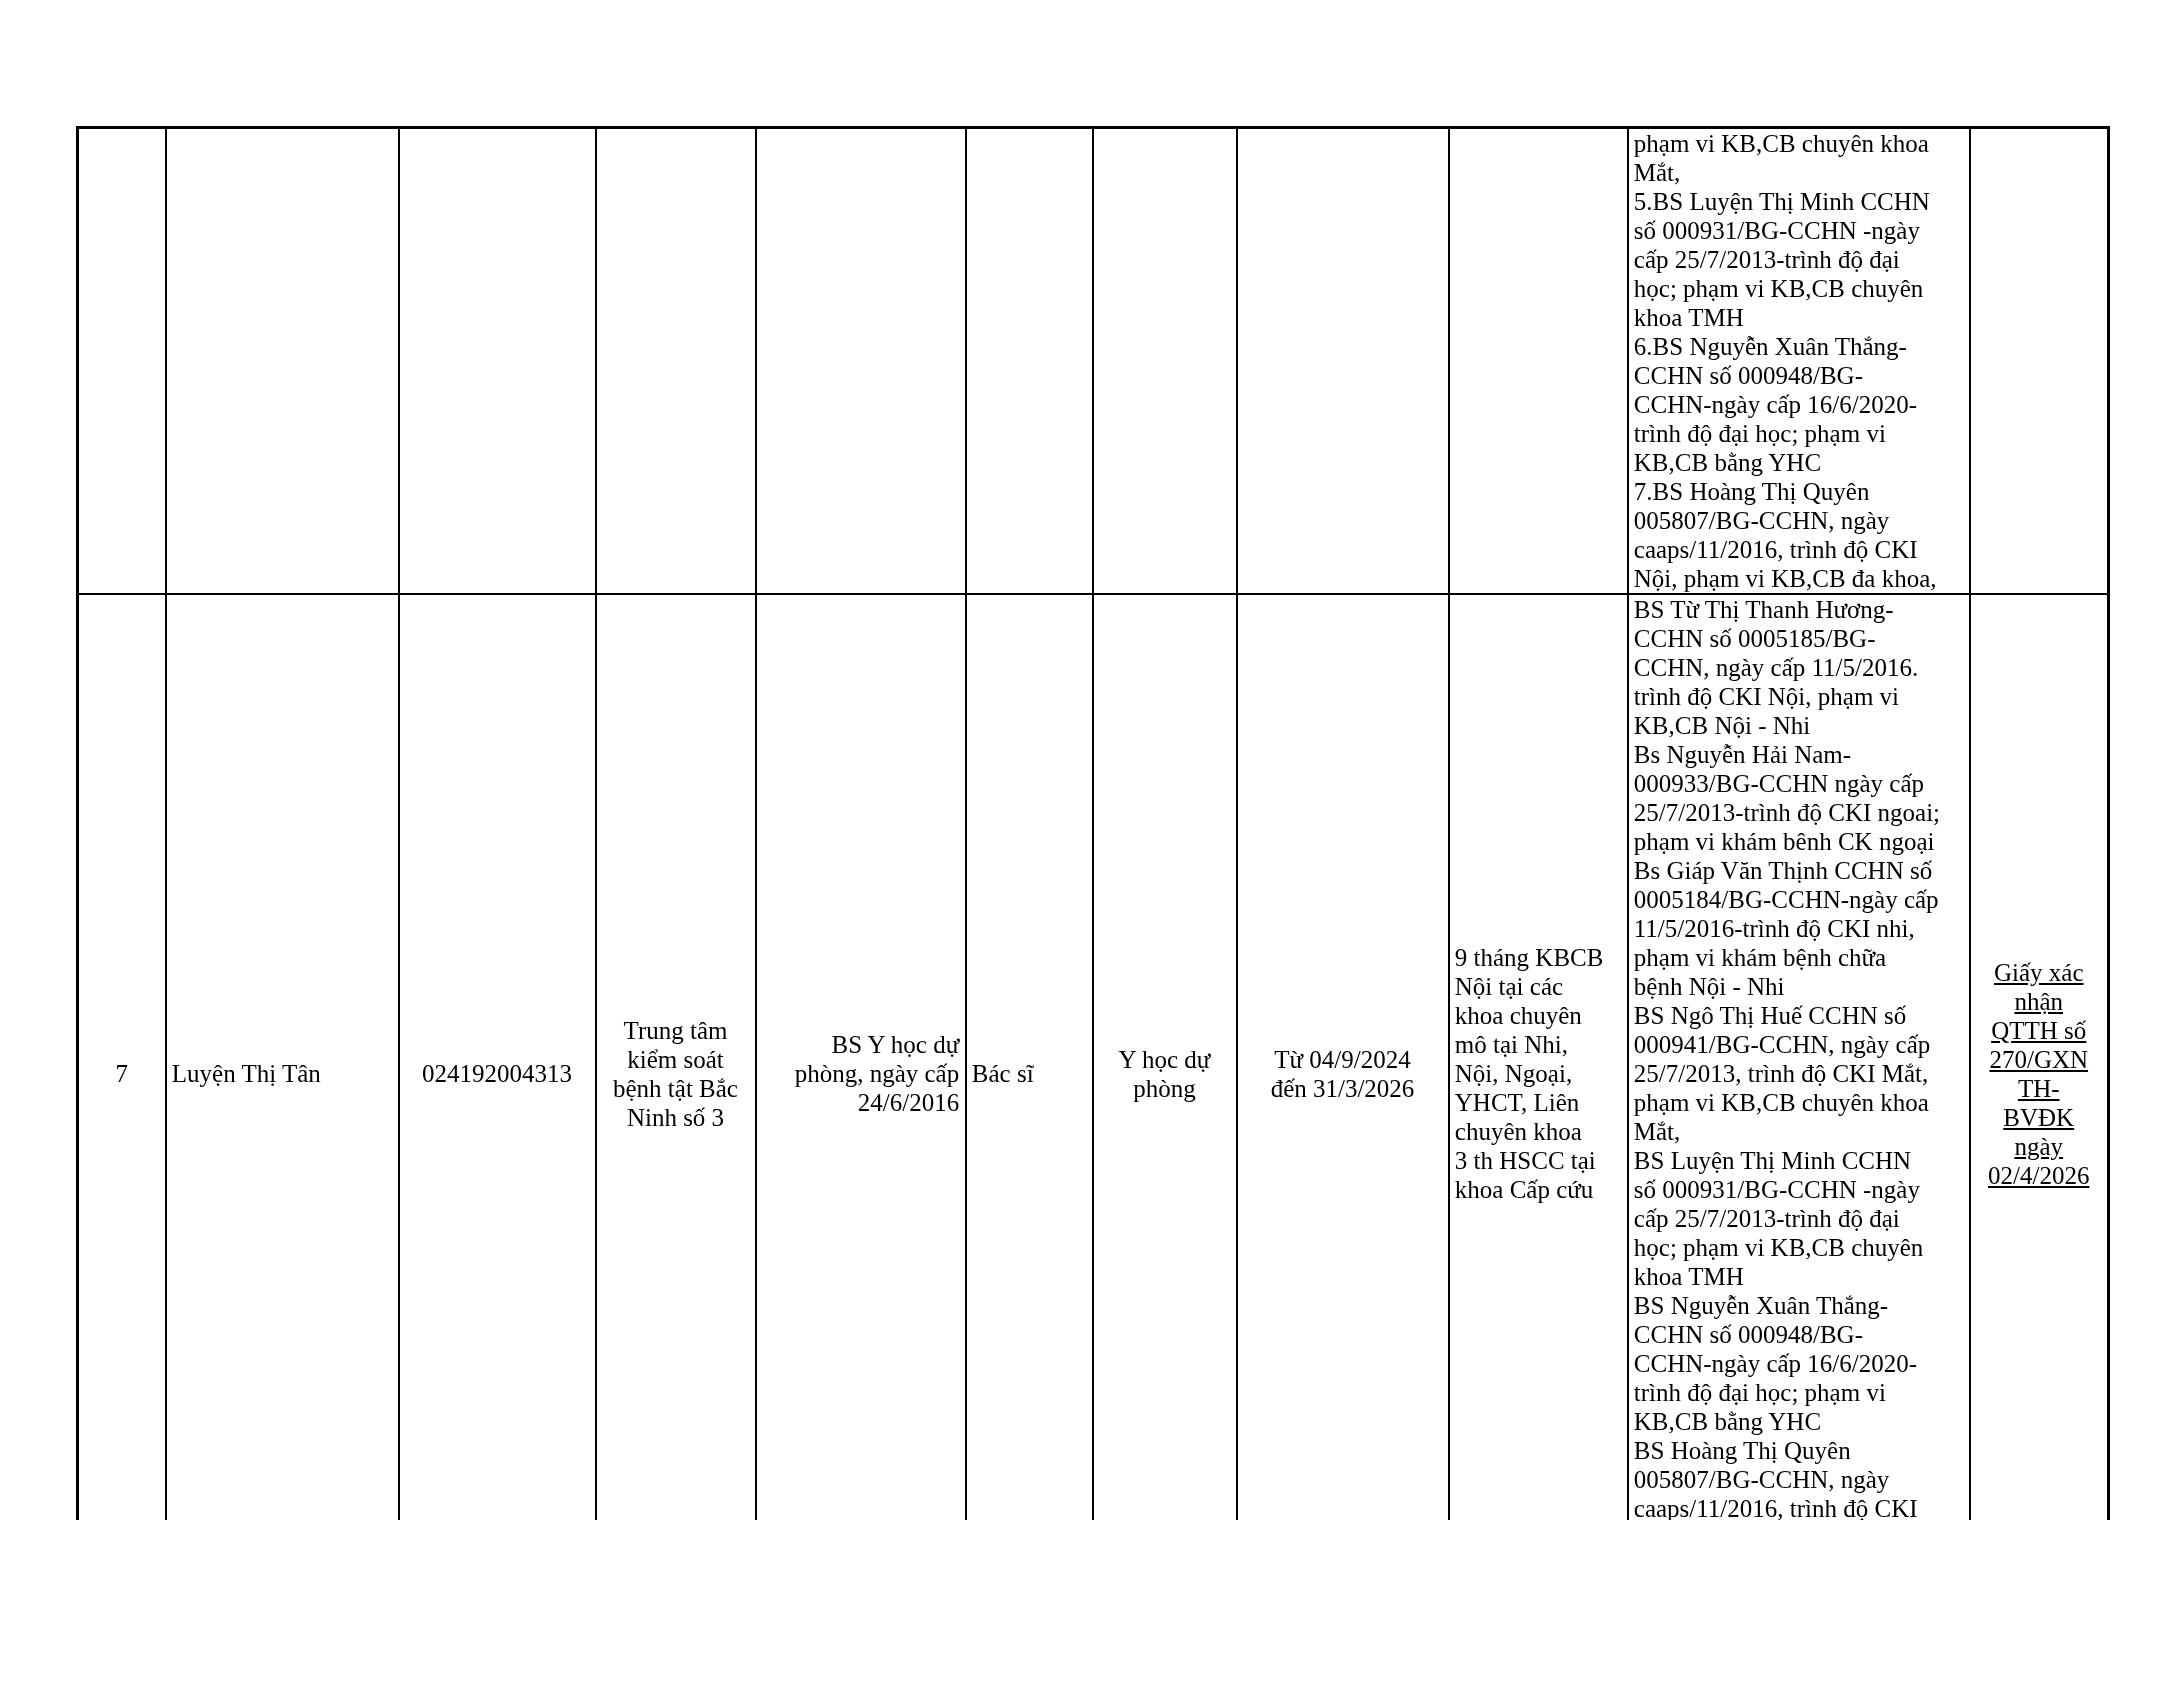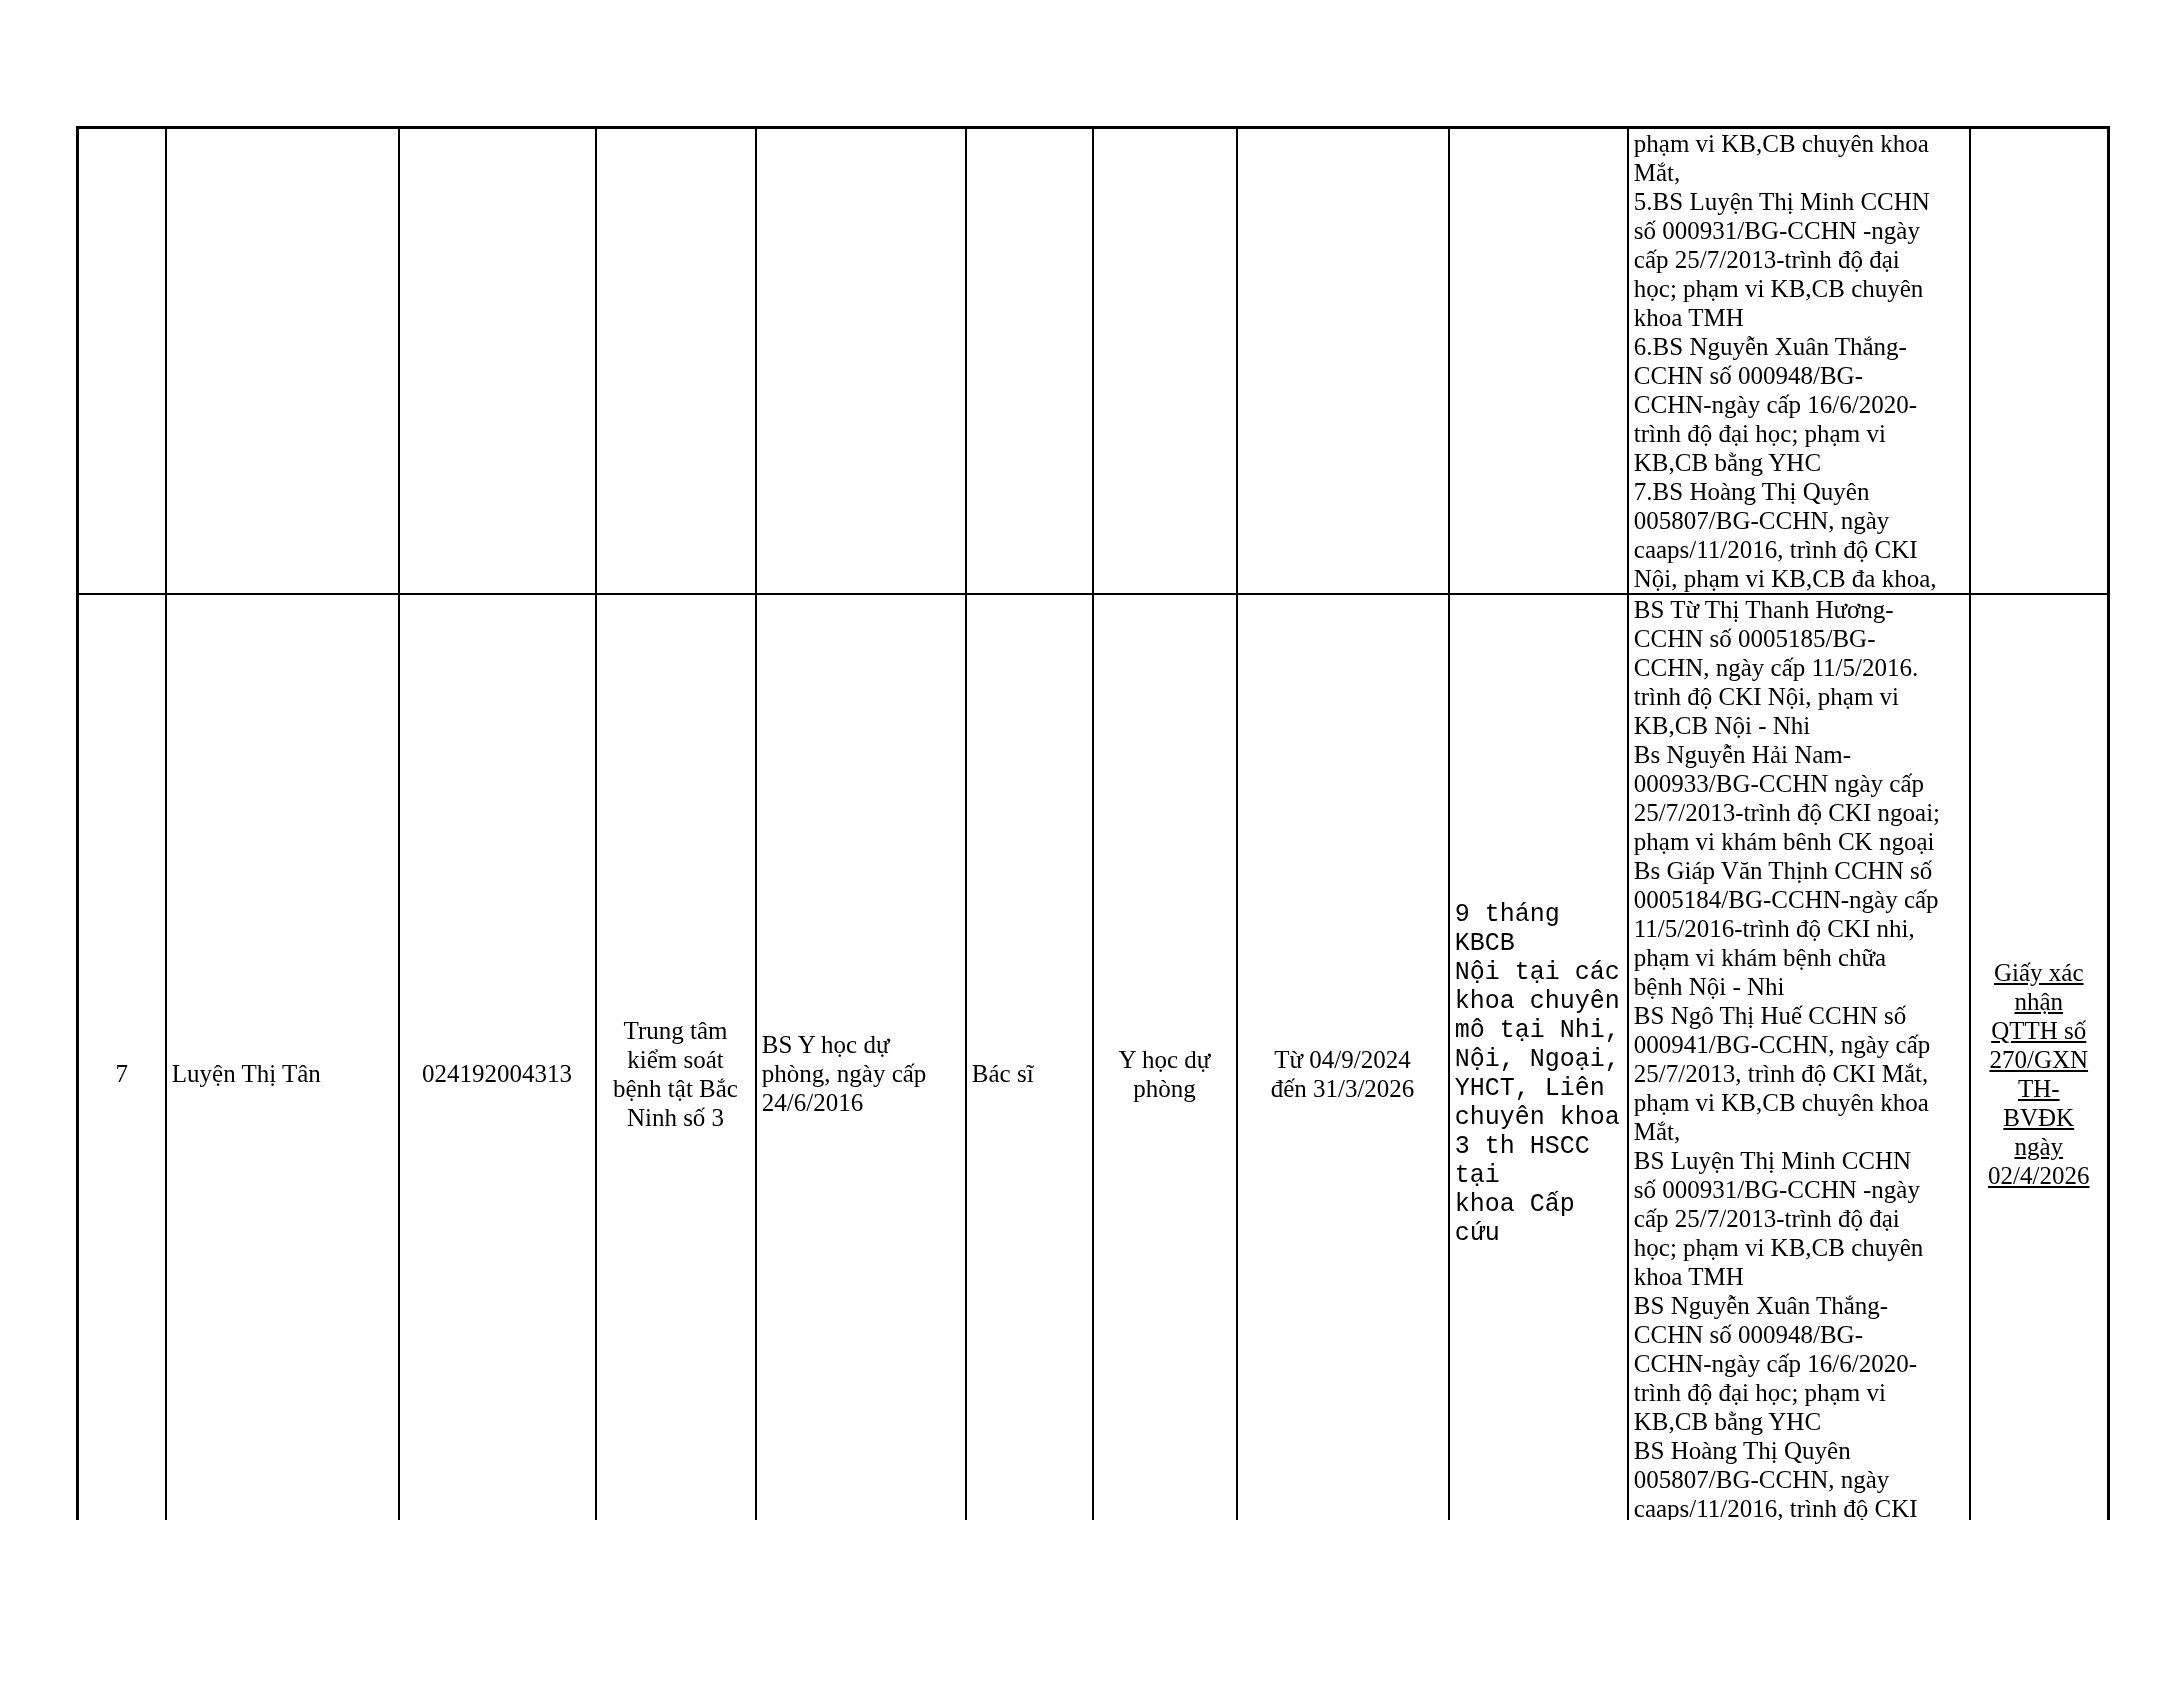--- a/index.html
+++ b/index.html
@@ -35,25 +35,25 @@
     word-wrap: break-word;
     padding: 0 5.3px;
   }
   tr.row-partial { height: 455px; }
   tr.row-seven   { height: 932px; }
 
   td.c-stt        { text-align: center; padding: 0 2.6px; }
   td.c-name       { text-align: left; padding-left: 13.2px; }
   td.c-id         { text-align: center; padding: 0 4px; }
   td.c-workplace  { text-align: center; padding-left: 6.6px; }
-  td.c-cchn       { text-align: left; padding-left: 16.5px; }
+  td.c-cchn       { text-align: right; padding-left: 16.5px; }
   td.c-title      { text-align: left; padding-left: 10.6px; margin-left: 40px; }
   td.c-specialty  { text-align: center; padding-left: 12px; }
   td.c-period     { text-align: center; padding-left: 14.6px; }
-  td.c-scope      { text-align: left; padding-left: 8px; font-family: Liberation Mono, monospace; }
+  td.c-scope      { text-align: left; padding-left: 8px; }
   td.c-supervisors {
     text-align: left;
     vertical-align: top;
     padding: 4px 4px 0 9.3px;
     line-height: 28.4px;
   }
   td.c-confirm    { text-align: center; padding: 0 6.6px; text-decoration: underline; }
 </style>
 </head>
 <body>

